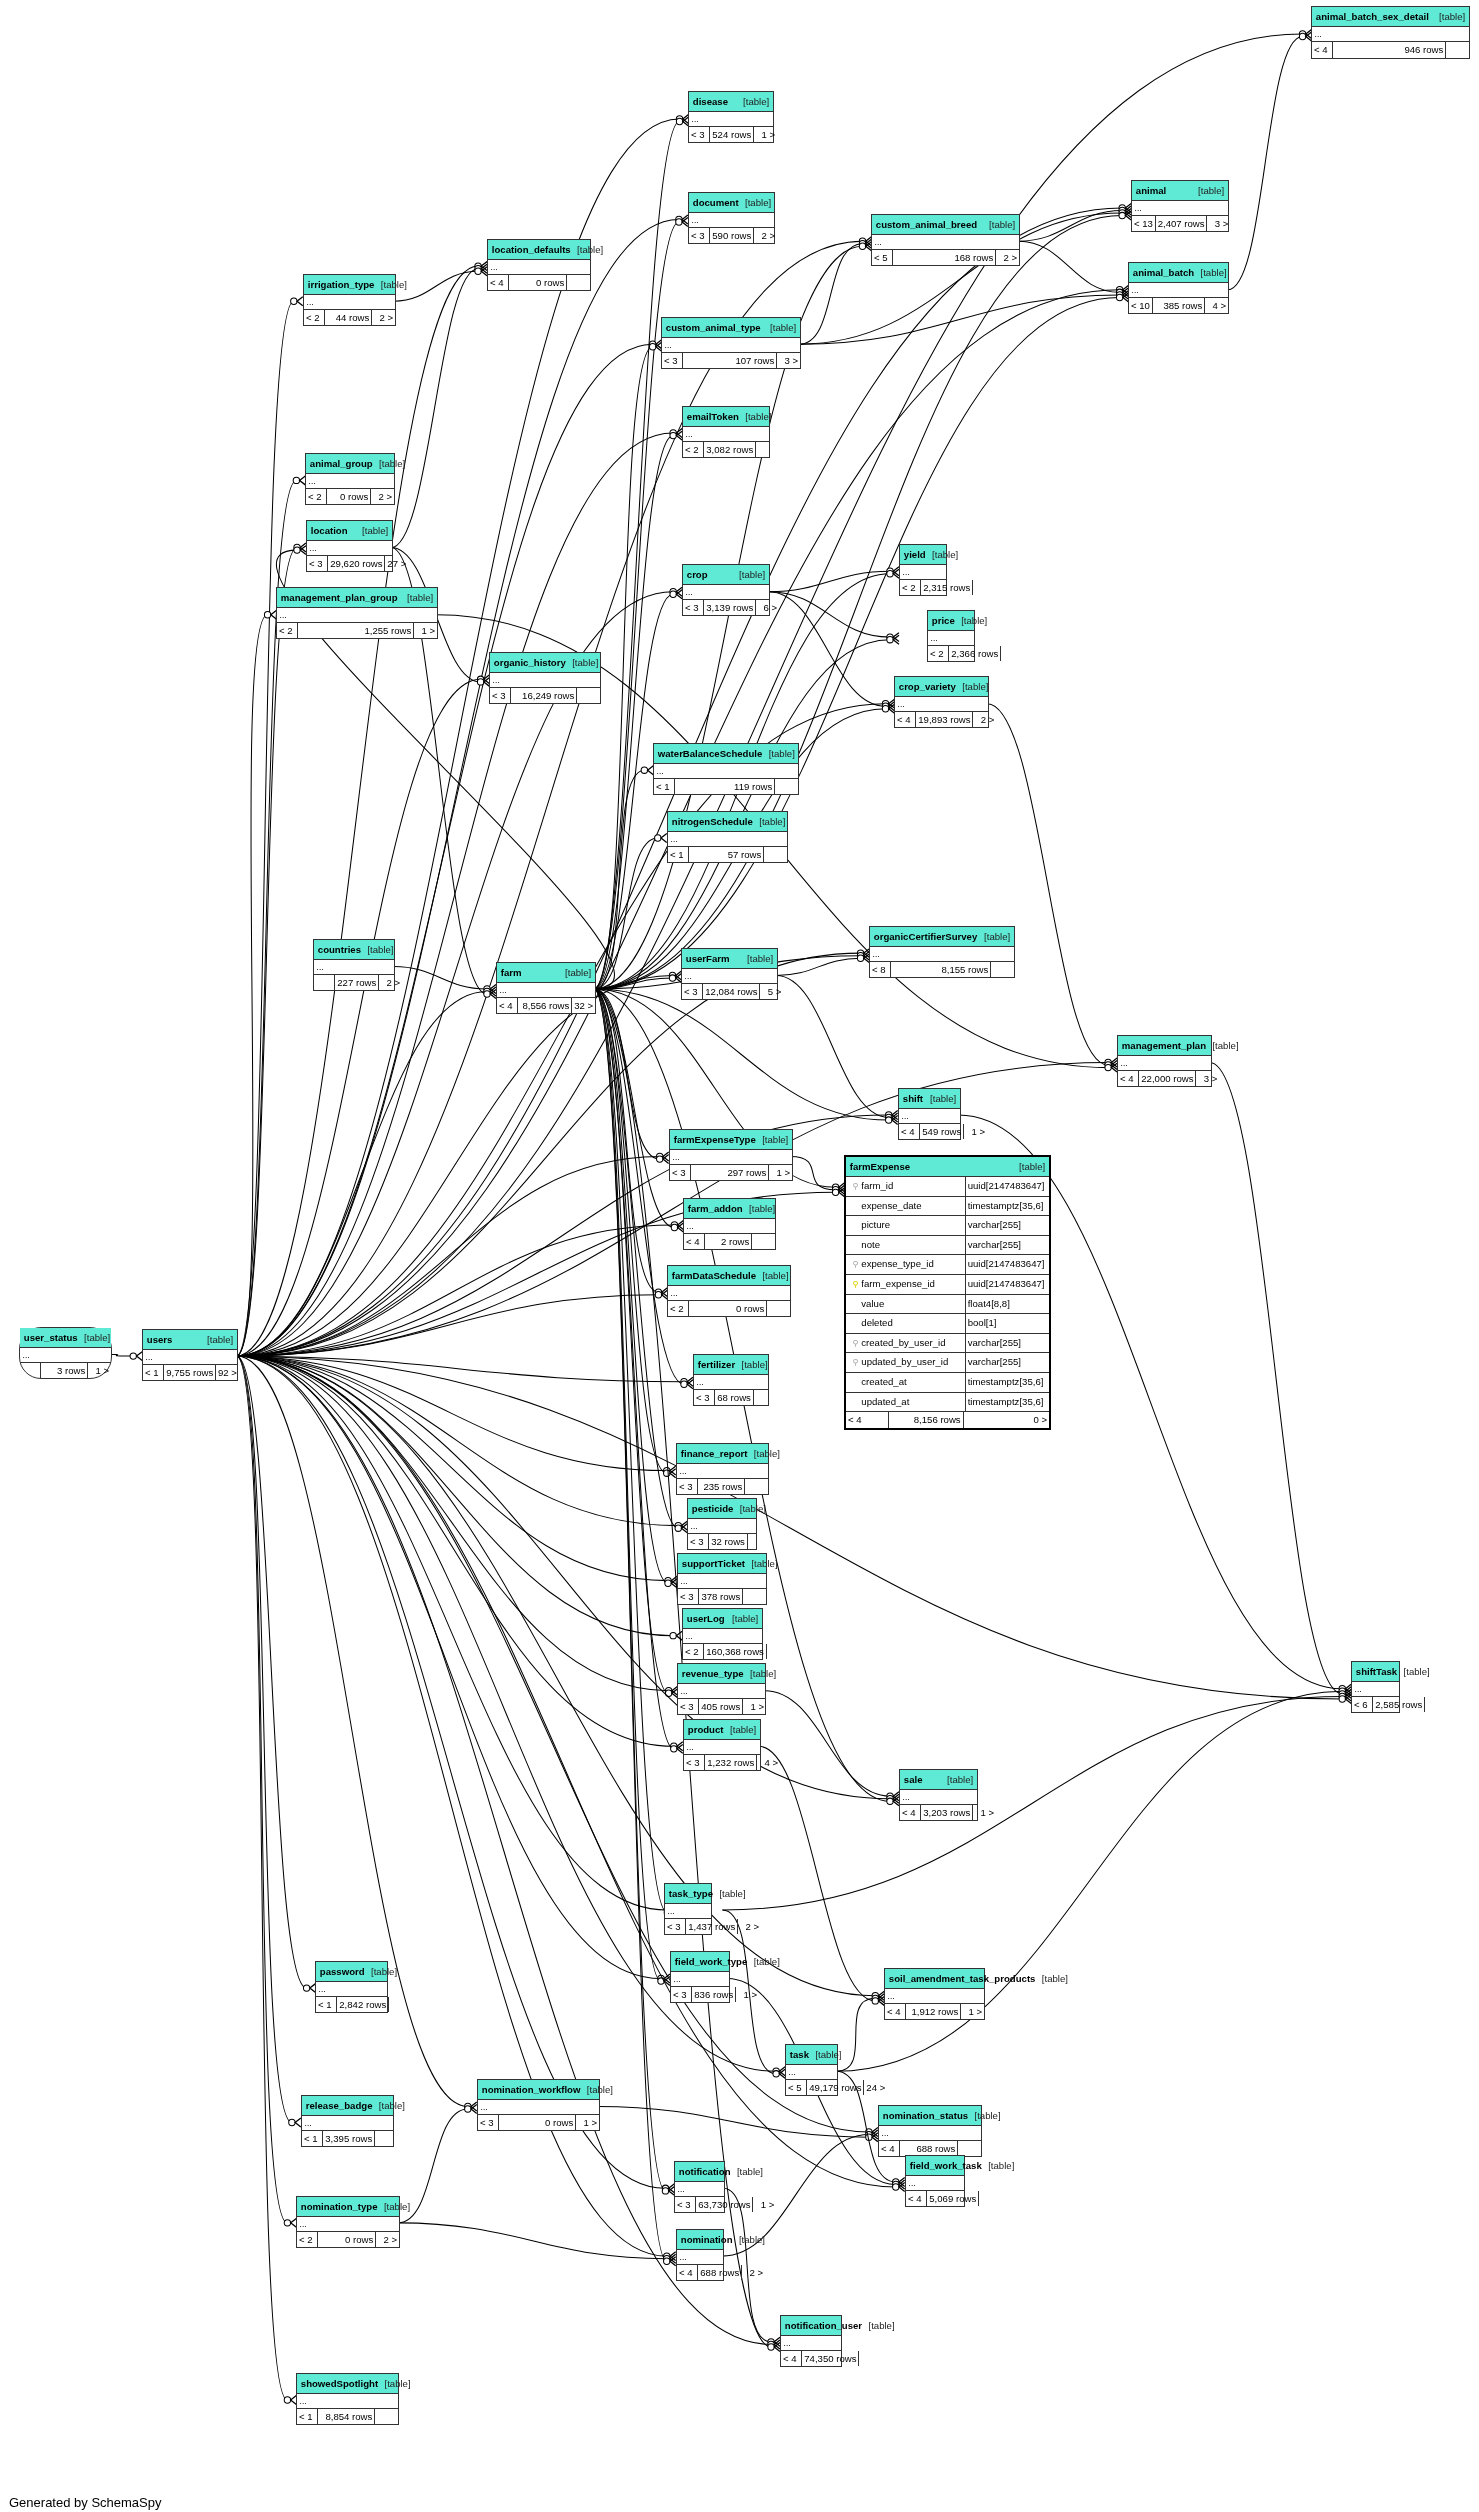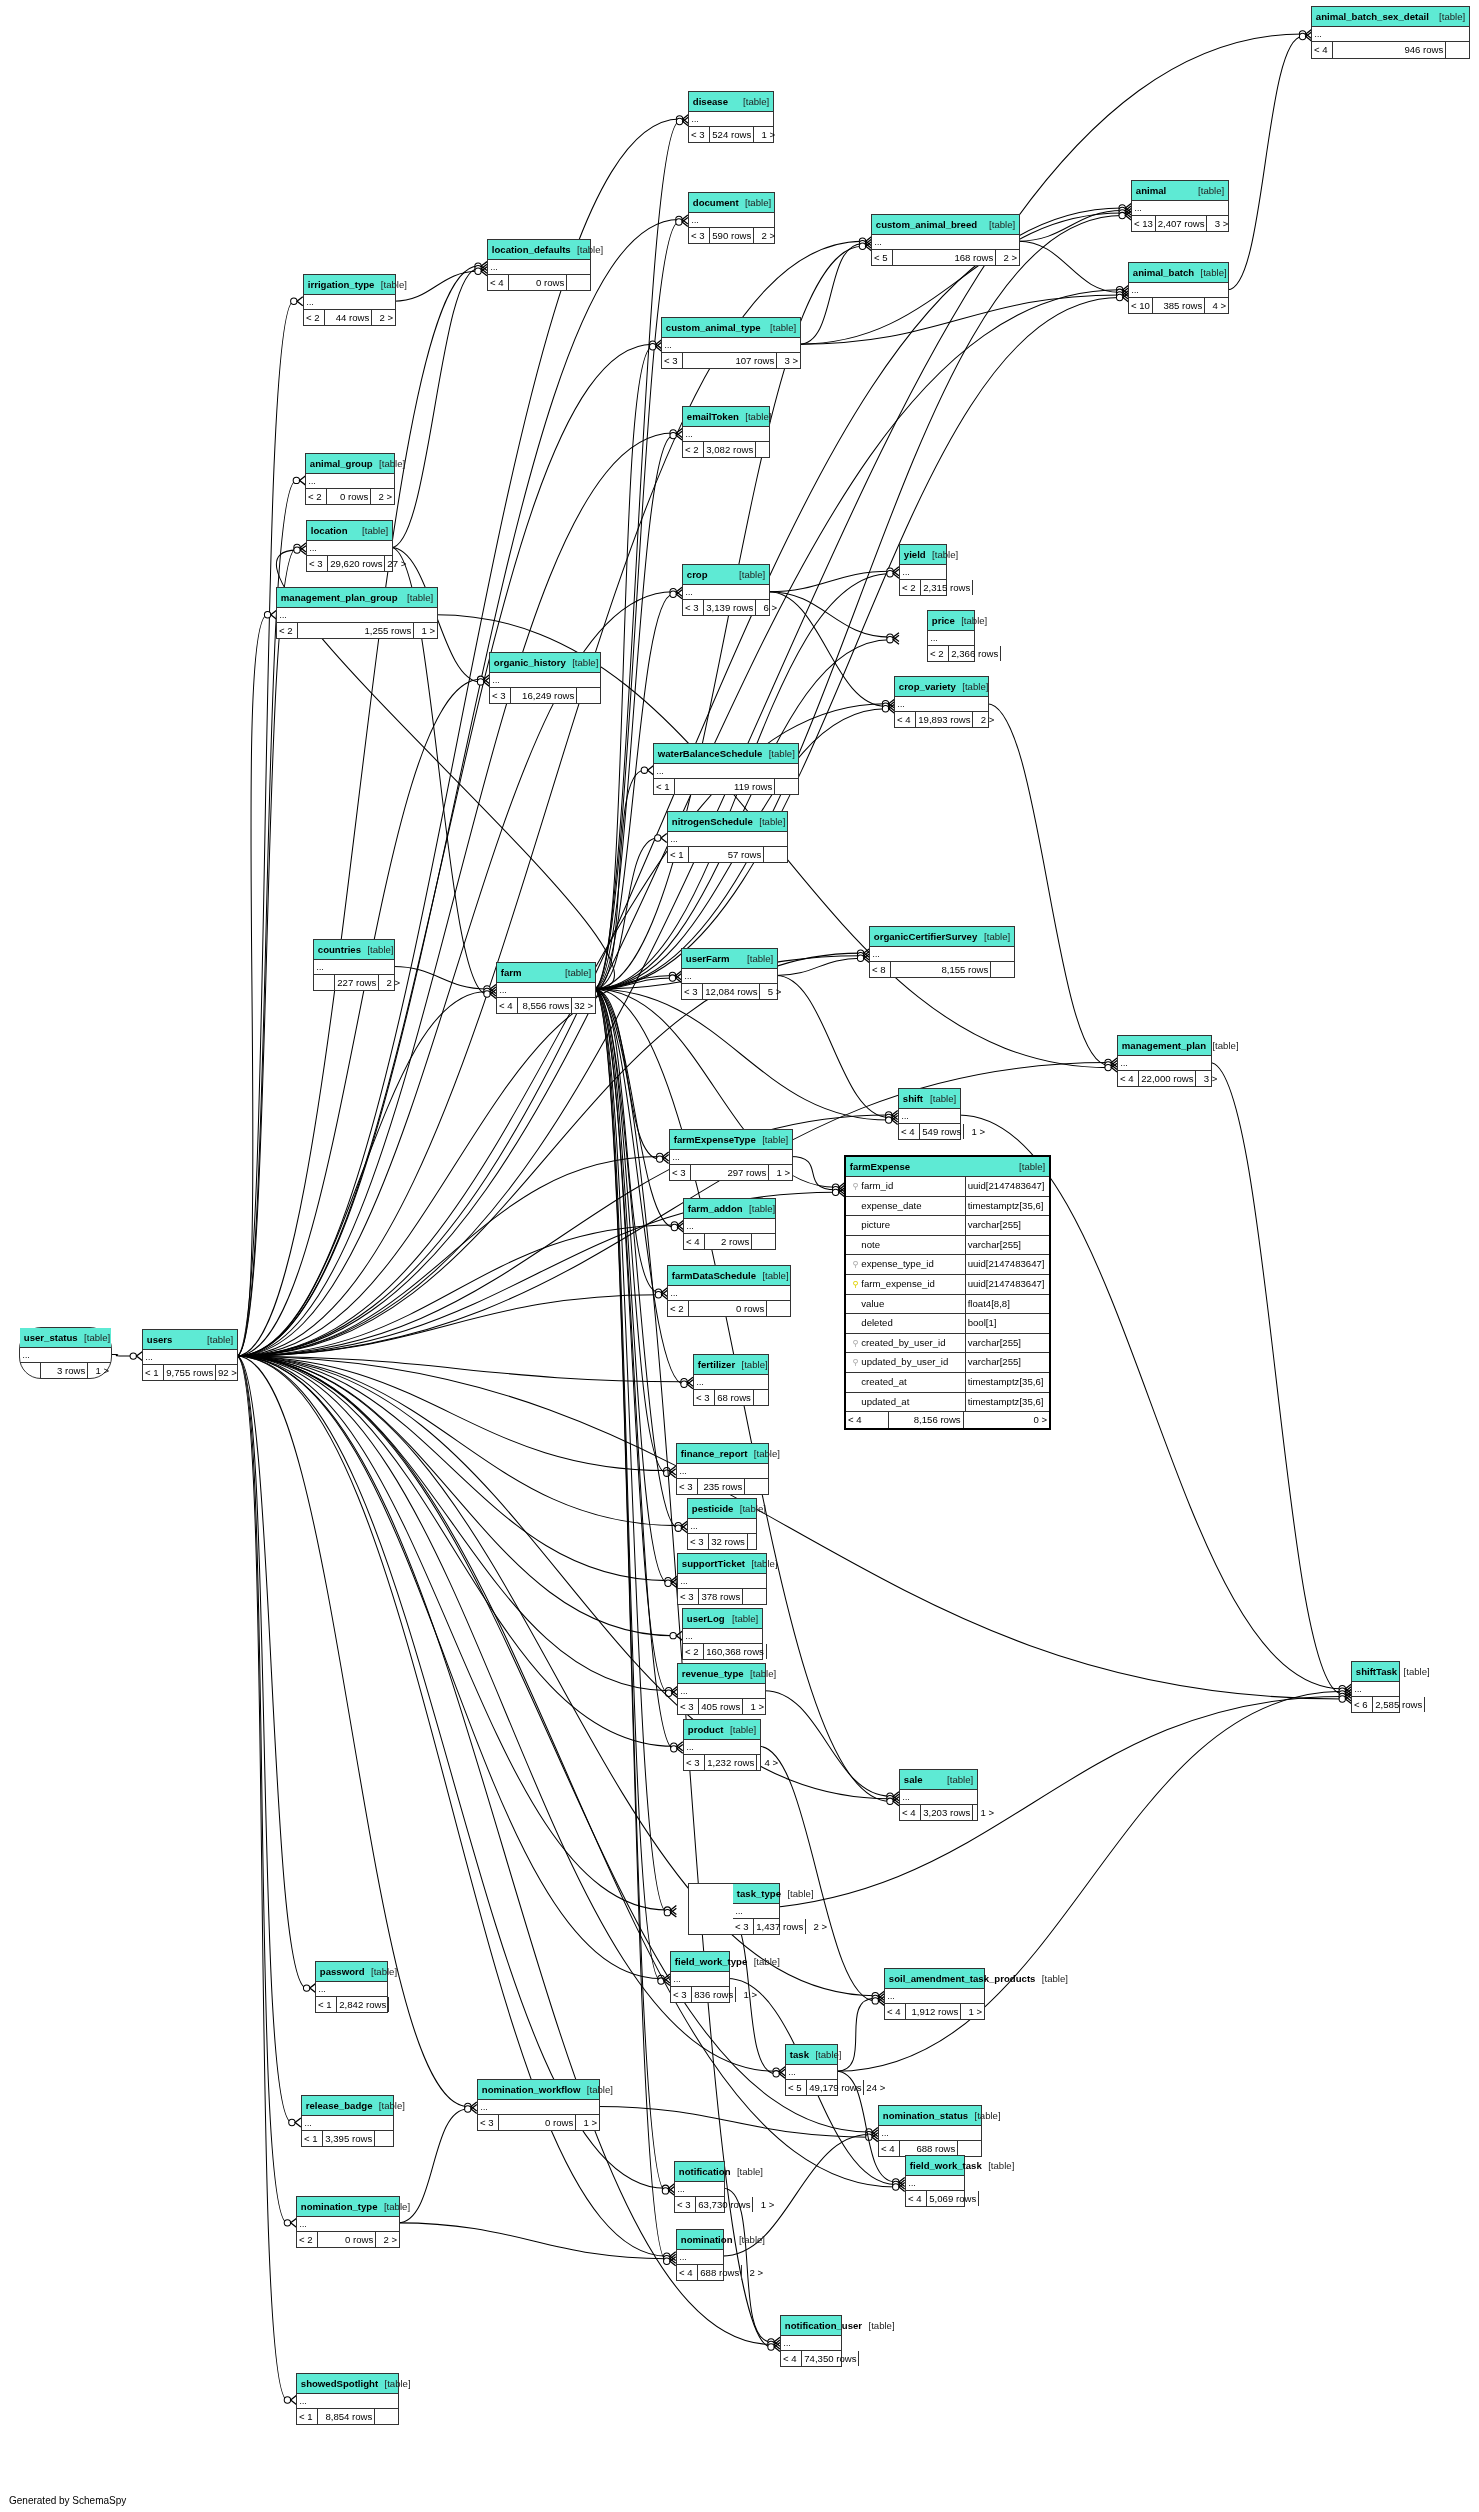--- a/index.html
+++ b/index.html
@@ -21,21 +21,21 @@
   .tbl .ft span:last-child { border-right:none; }
   .tbl .ft .pa { flex:0 0 auto; min-width:16.6px; }
   .tbl .ft .rw { flex:1 1 auto; text-align:right; }
   .tbl .ft .ch { flex:0 0 auto; min-width:19px; text-align:right; }
   .col { display:flex; height:18.6px; line-height:18.6px; border-bottom:1.3px solid #333; font-size:9.6px; }
   .col .cn { flex:0 0 115px; border-right:1.3px solid #333; padding-left:3.8px; display:flex; align-items:center; }
   .col .ct { flex:1 1 auto; padding-left:1.9px; }
   .key { width:11.5px; display:inline-block; text-align:center; font-size:8.3px; }
   .key.fk { color:#aaa; }
   .key.pk { color:#e0d000; }
-  #footer-note { position:absolute; left:9px; top:2495px; font-size:10px; }
+  #footer-note { position:absolute; left:9px; top:2495px; font-size:13px; }
 </style>
 </head>
 <body>
 
 <svg id="edges" xmlns="http://www.w3.org/2000/svg" viewBox="0 0 2313 3927" width="1480" height="2512">
     <path d="M369,2120 C1119.15,2120 1285.85,53 2036,53"></path>
     <circle cx="2036" cy="53" r="5"></circle>
     <polyline points="2050,46 2041,53 2050,60"></polyline>
     <path d="M1919,453 C1979,453 1976,57 2036,57"></path>
     <circle cx="2036" cy="57" r="5"></circle>
@@ -858,21 +858,21 @@
         <span class="nm">sale</span>
         <span class="tp">[table]</span>
       </div>
       <div class="bd">...</div>
       <div class="ft">
         <span class="pa">&lt; 4</span>
         <span class="rw">3,203 rows</span>
         <span class="ch">1 &gt;</span>
       </div>
     </div>
-    <div class="tbl" style="left: 688px; top: 1883px; width: 46px; padding-left: 44px;">
+    <div class="tbl" style="left: 664px; top: 1883px; width: 46px;">
       <div class="hd">
         <span class="nm">task_type</span>
         <span class="tp">[table]</span>
       </div>
       <div class="bd">...</div>
       <div class="ft">
         <span class="pa">&lt; 3</span>
         <span class="rw">1,437 rows</span>
         <span class="ch">2 &gt;</span>
       </div>

